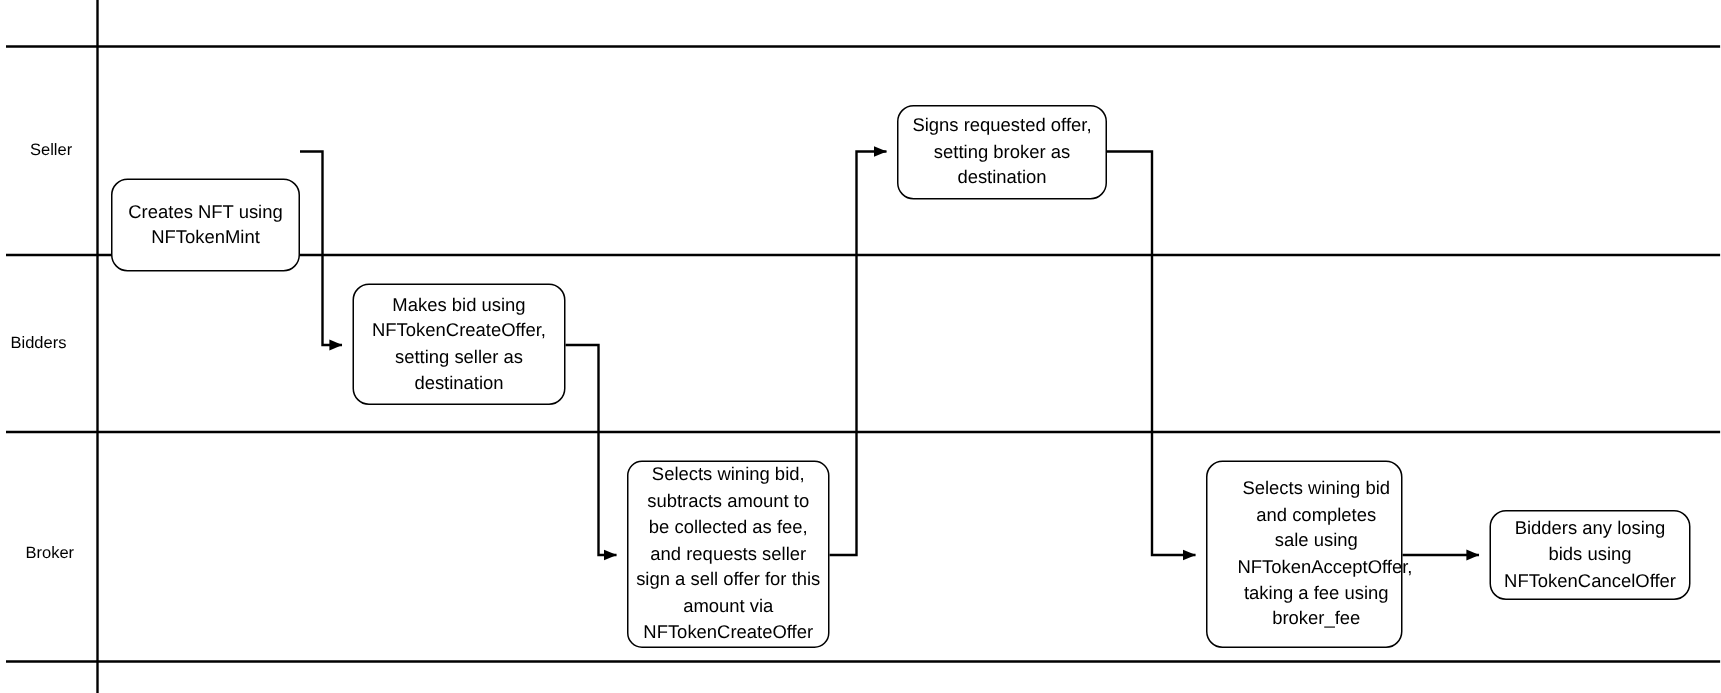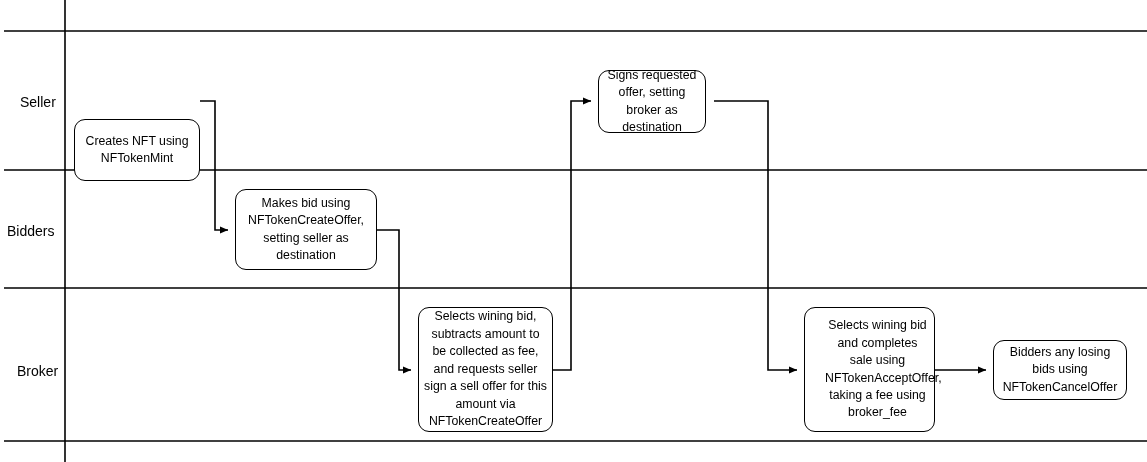--- a/index.html
+++ b/index.html
@@ -19,21 +19,21 @@
   }
   #wires {
     position: absolute;
     left: 0;
     top: 0;
     width: 1147px;
     height: 462px;
   }
   .lane-label {
     position: absolute;
-    font-size: 14px;
+    font-size: 11px;
     color: #000000;
     line-height: 1.2;
     text-align: left;
     white-space: nowrap;
   }
   .node {
     position: absolute;
     box-sizing: border-box;
     border: 1.4px solid #000000;
     border-radius: 11px;
@@ -84,29 +84,29 @@
   </svg>
 
   <div class="lane-label" style="left:20px; top:94px;">Seller</div>
   <div class="lane-label" style="left:7px; top:223px;">Bidders</div>
   <div class="lane-label" style="left:17px; top:363px;">Broker</div>
 
   <div class="node" style="left:74px; top:71px; width:126px; height:62px;margin-top:48px;">
     <span>Creates NFT using NFTokenMint</span>
   </div>
 
-  <div class="node" style="left:598px; top:70px; width:108px; height:63px;">
+  <div class="node" style="left:598px; top:70px; width:140px; height:63px;">
     <span>Signs requested offer, setting broker as destination</span>
   </div>
 
   <div class="node" style="left:235px; top:189px; width:142px; height:81px;">
     <span>Makes bid using NFTokenCreateOffer, setting seller as destination</span>
   </div>
 
-  <div class="node" style="left:418px; top:307px; width:135px; height:125px;">
+  <div class="node" style="left:418px; top:307px; width:135px; height:125px;border-radius:10px;">
     <span>Selects wining bid, subtracts amount to be collected as fee, and requests seller sign a sell offer for this amount via NFTokenCreateOffer</span>
   </div>
 
   <div class="node" style="left:804px; top:307px; width:131px; height:125px;padding-left:20px;">
     <span>Selects wining bid and completes sale using NFTokenAcceptOffer, taking a fee using broker_fee</span>
   </div>
 
   <div class="node" style="left:993px; top:340px; width:134px; height:60px;">
     <span>Bidders any losing bids using NFTokenCancelOffer</span>
   </div>

